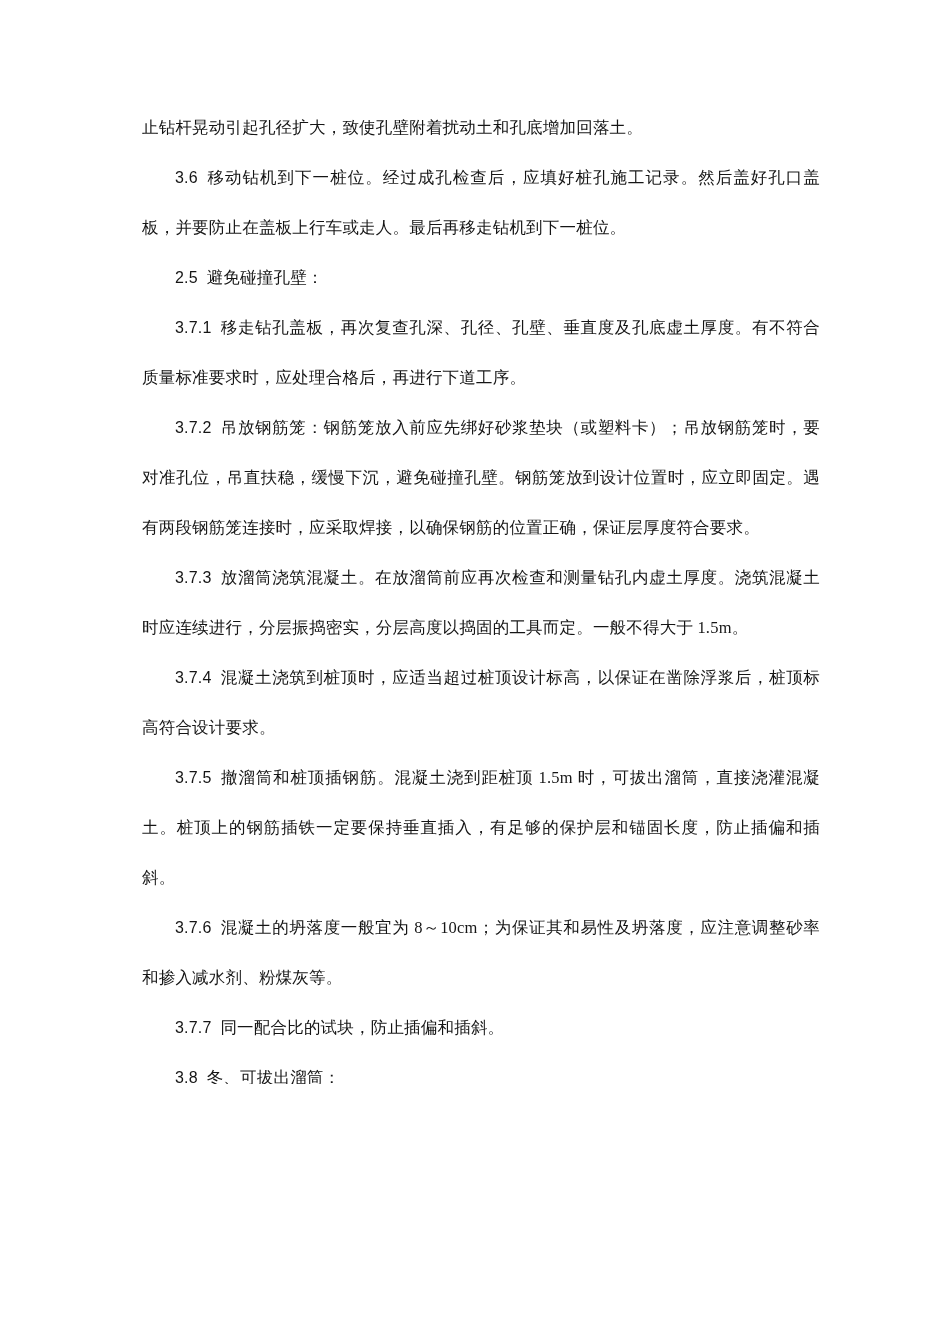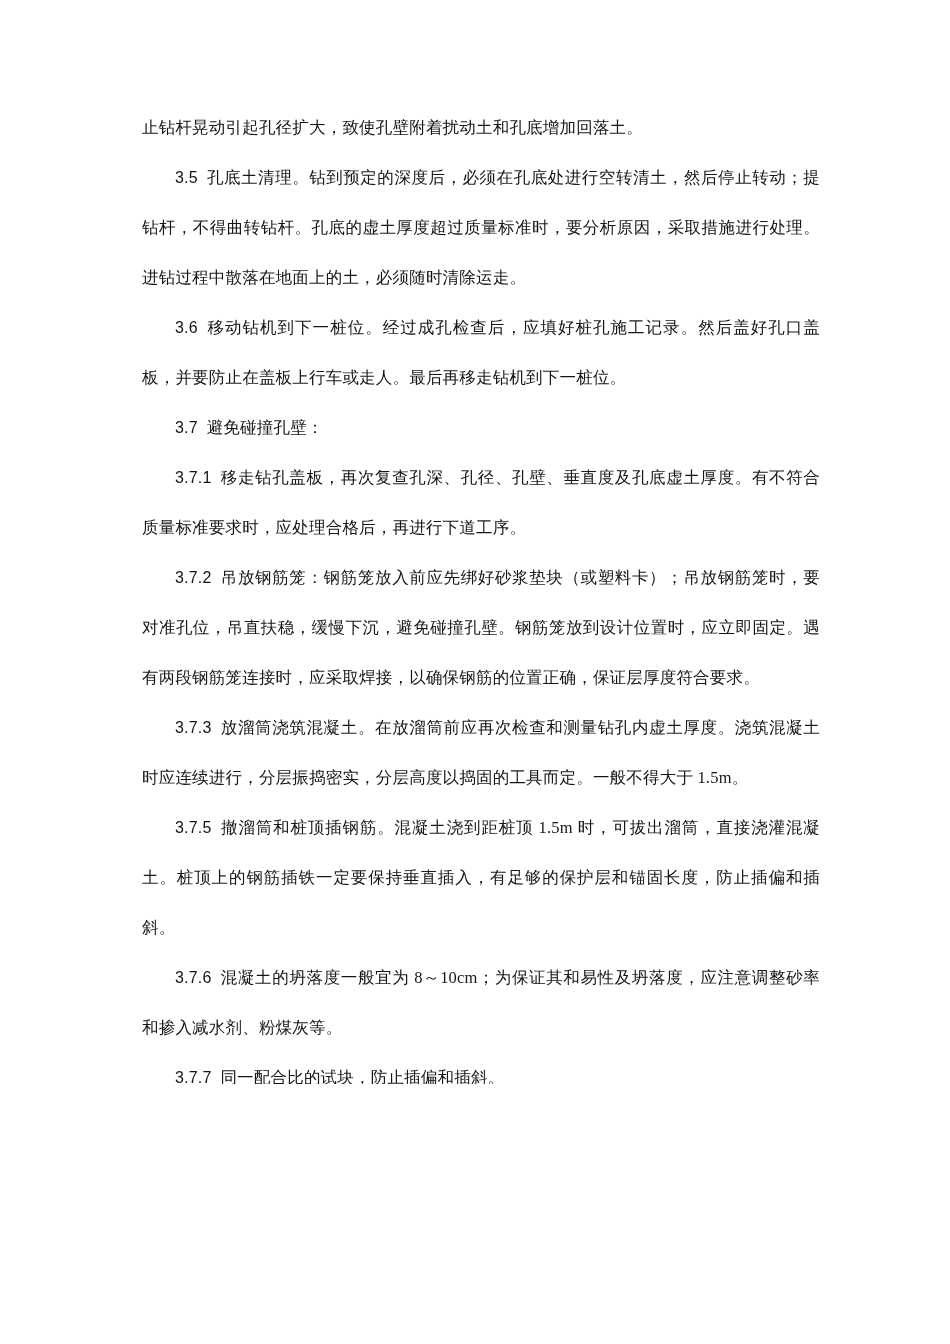--- a/index.html
+++ b/index.html
@@ -42,32 +42,32 @@
   }
 </style>
 </head>
 <body>
 
 <div class="page">
   <div class="content">
 
     <p class="para"><span class="txt">止钻杆晃动引起孔径扩大，致使孔壁附着扰动土和孔底增加回落土。</span></p>
 
-    <p class="para indent"><span class="num">3.5</span><span class="txt">孔底土清理。钻到预定的深度后，必须在孔底处进行空转清土，然后停止转动；提钻杆，不得曲转钻杆。孔底的虚土厚度超过质量标准时，要分析原因，采取措施进行处理。进钻过程中散落在地面上的土，必须随时清除运走。</span></p>
 
     <p class="para indent"><span class="num">3.6</span><span class="txt">移动钻机到下一桩位。经过成孔检查后，应填好桩孔施工记录。然后盖好孔口盖板，并要防止在盖板上行车或走人。最后再移走钻机到下一桩位。</span></p>
 
-    <p class="para indent"><span class="num">3.7</span><span class="txt">避免碰撞孔壁：</span></p>
+    <p class="para indent"><span class="num">2.5</span><span class="txt">避免碰撞孔壁：</span></p>
 
     <p class="para indent"><span class="num">3.7.1</span><span class="txt">移走钻孔盖板，再次复查孔深、孔径、孔壁、垂直度及孔底虚土厚度。有不符合质量标准要求时，应处理合格后，再进行下道工序。</span></p>
 
     <p class="para indent"><span class="num">3.7.2</span><span class="txt">吊放钢筋笼：钢筋笼放入前应先绑好砂浆垫块（或塑料卡）；吊放钢筋笼时，要对准孔位，吊直扶稳，缓慢下沉，避免碰撞孔壁。钢筋笼放到设计位置时，应立即固定。遇有两段钢筋笼连接时，应采取焊接，以确保钢筋的位置正确，保证层厚度符合要求。</span></p>
 
     <p class="para indent"><span class="num">3.7.3</span><span class="txt">放溜筒浇筑混凝土。在放溜筒前应再次检查和测量钻孔内虚土厚度。浇筑混凝土时应连续进行，分层振捣密实，分层高度以捣固的工具而定。一般不得大于 1.5m。</span></p>
 
+    <p class="para indent"><span class="num">3.7.4</span><span class="txt">混凝土浇筑到桩顶时，应适当超过桩顶设计标高，以保证在凿除浮浆后，桩顶标高符合设计要求。</span></p>
 
     <p class="para indent"><span class="num">3.7.5</span><span class="txt">撤溜筒和桩顶插钢筋。混凝土浇到距桩顶 1.5m 时，可拔出溜筒，直接浇灌混凝土。桩顶上的钢筋插铁一定要保持垂直插入，有足够的保护层和锚固长度，防止插偏和插斜。</span></p>
 
     <p class="para indent"><span class="num">3.7.6</span><span class="txt">混凝土的坍落度一般宜为 8～10cm；为保证其和易性及坍落度，应注意调整砂率和掺入减水剂、粉煤灰等。</span></p>
 
     <p class="para indent"><span class="num">3.7.7</span><span class="txt">同一配合比的试块，防止插偏和插斜。</span></p>
 
     <p class="para indent"><span class="num">3.8</span><span class="txt">冬、可拔出溜筒：</span></p>
 
   </div>

